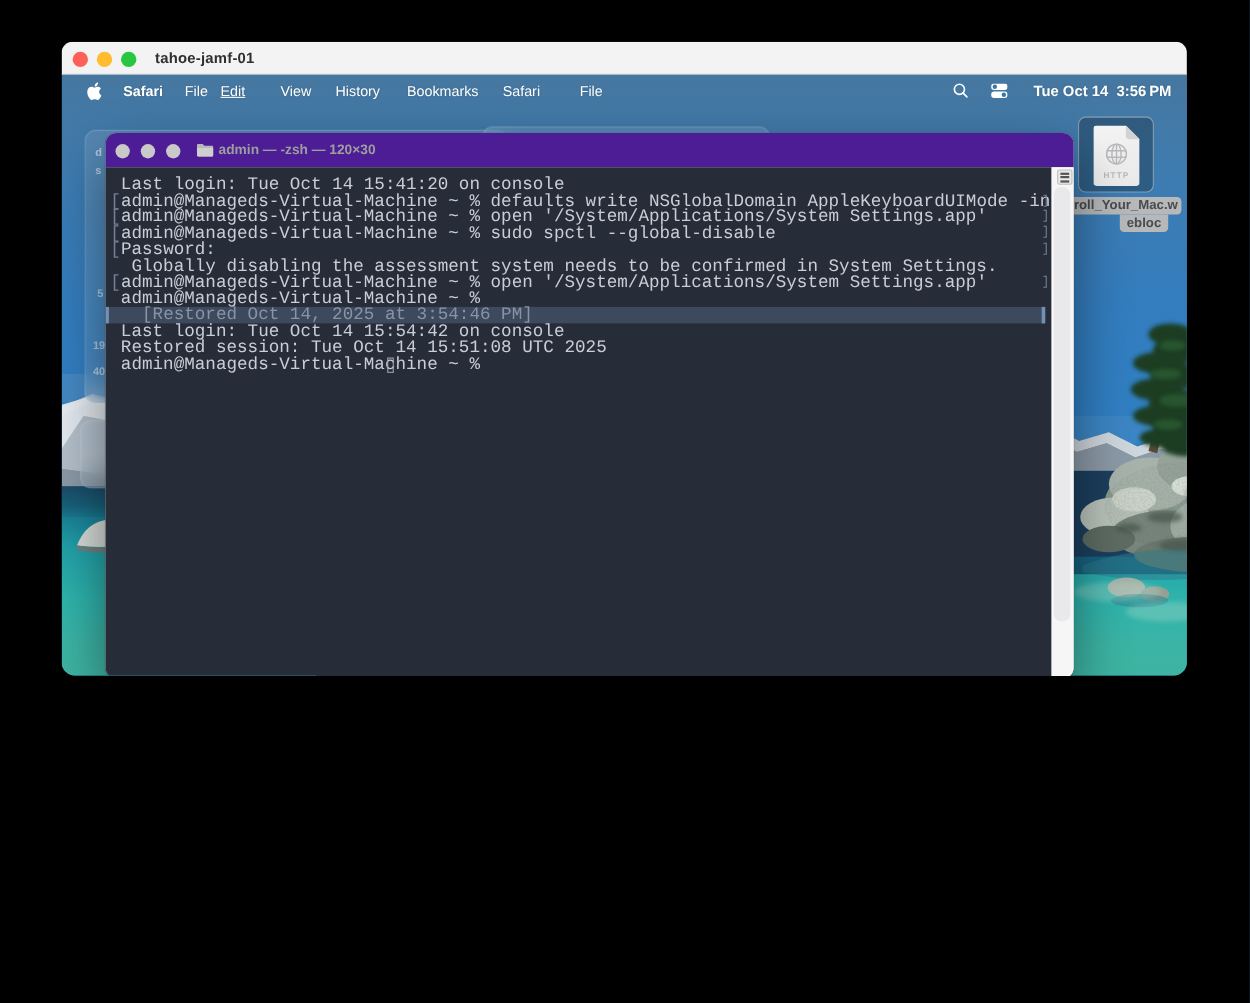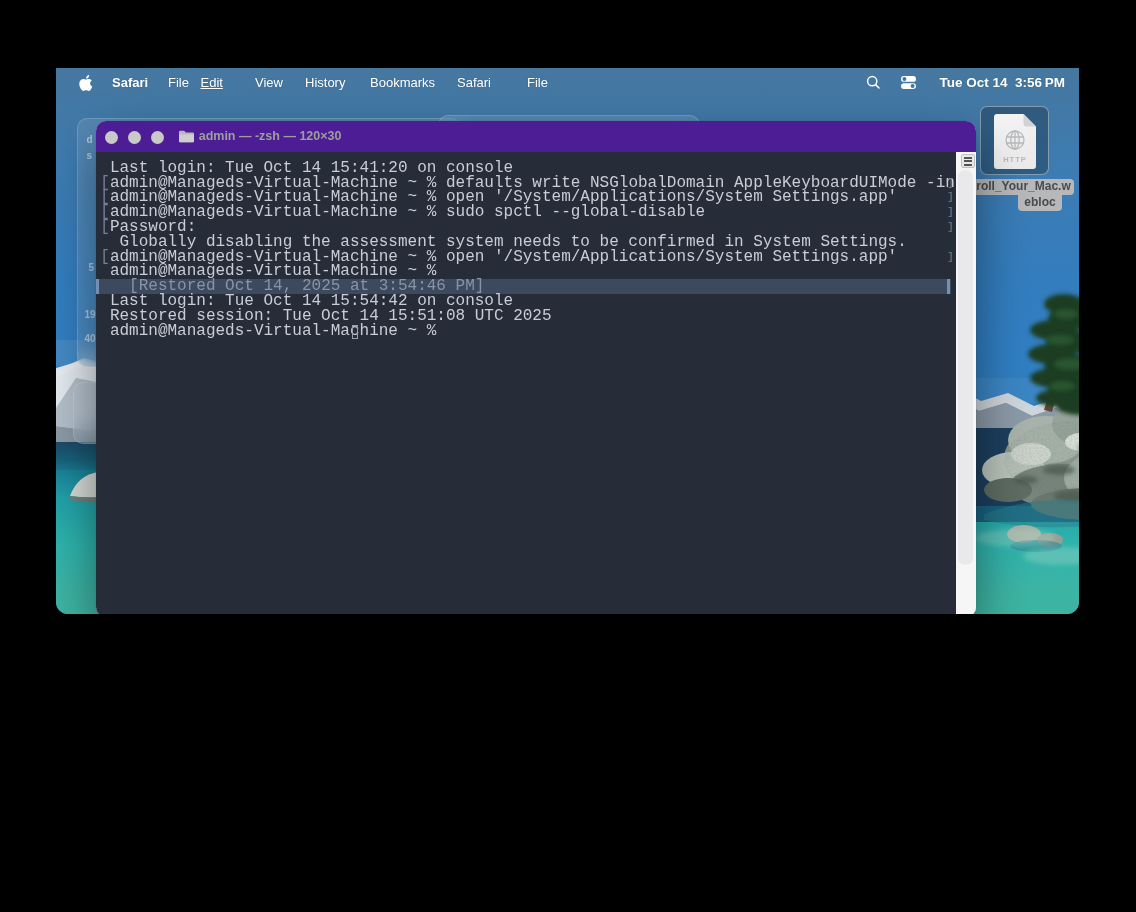--- a/index.html
+++ b/index.html
@@ -42,20 +42,26 @@
   .lbl{position:absolute;background:#b7b8ba;color:#4a4b4d;font-weight:bold;font-size:12px;text-align:center;white-space:nowrap;overflow:hidden;}
   
   .dock{position:absolute;left:35.5px;top:712.5px;width:955px;height:51px;border-radius:16px;background:rgba(173,181,172,0.52);backdrop-filter:blur(14px) saturate(0.9);box-shadow:inset 0 0 0 1px rgba(255,255,255,0.25);}
   .di{position:absolute;top:722px;width:32px;height:32px;}
   .dsep{position:absolute;top:718px;width:1.4px;height:40px;background:rgba(20,25,22,0.55);}
   .ddot{position:absolute;top:757px;width:4.6px;height:4.6px;border-radius:50%;background:#13221a;}
 </style>
 </head>
 <body>
 <div class="vm">
+  <div class="vmtitle">
+    <div class="tl t-red"></div>
+      <div class="tl t-yel"></div>
+      <div class="tl t-grn"></div>
+    <div class="vmname">tahoe-jamf-01</div>
+  </div>
   <div class="screen">
 <svg class="wall" width="1024" height="770" viewBox="0 0 1024 770">
  <defs>
   <linearGradient id="sky" x1="0" y1="0" x2="0" y2="1">
    <stop offset="0" stop-color="#46779f"></stop>
    <stop offset="0.3" stop-color="#3d7cb2"></stop>
    <stop offset="0.62" stop-color="#337dbe"></stop>
    <stop offset="1" stop-color="#2f7fc4"></stop>
   </linearGradient>
   <linearGradient id="water" x1="0" y1="0" x2="0" y2="1">

